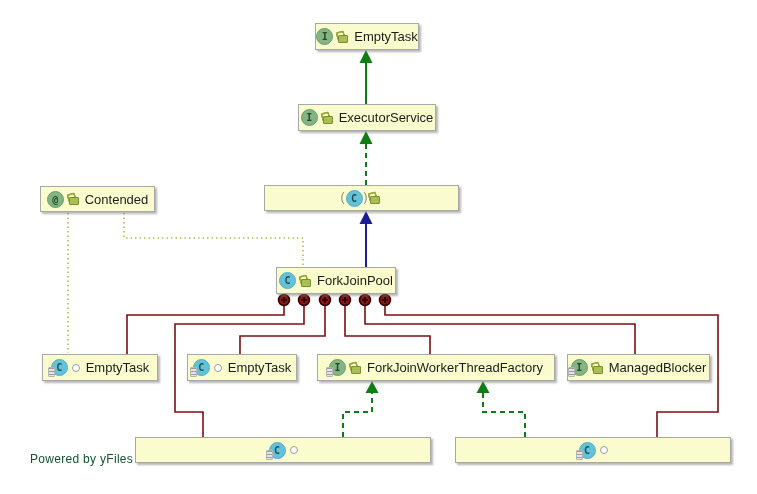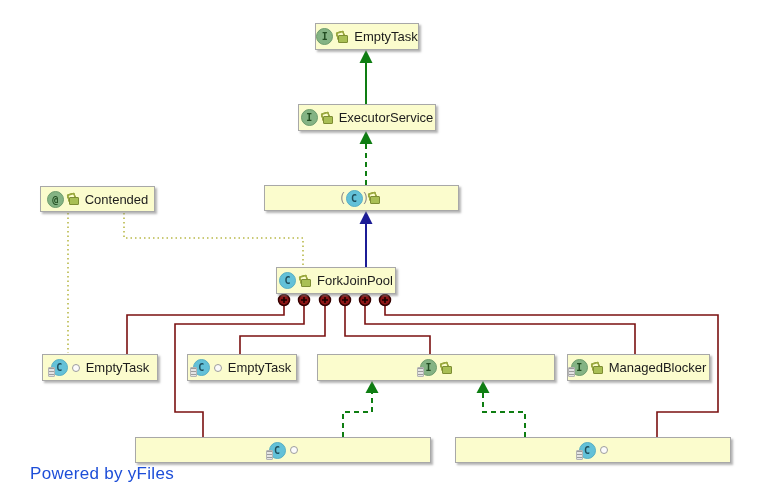--- a/index.html
+++ b/index.html
@@ -39,21 +39,21 @@
   }
   .lockicon::after{
     content:"";position:absolute;left:1px;bottom:0;width:8px;height:6px;
     background:#a9bf54;border:1px solid #7d8d33;border-radius:1px;
   }
   .pkgicon{
     width:6px;height:6px;border:1.5px solid #9d9d9d;border-radius:50%;
     background:#fbfbfb;flex:0 0 auto;
   }
   #footer{
-    position:absolute;left:30px;top:464px;font-size:17px;color:#1d4ed8;
+    position:absolute;left:30px;top:452px;font-size:12px;color:#14532d;
     letter-spacing:0.3px;
   }
 </style>
 </head>
 <body>
 
 <svg id="edges" viewBox="0 0 757 494" xmlns="http://www.w3.org/2000/svg">
 
   <g stroke="#b9b94a" stroke-width="1.6" fill="none" stroke-dasharray="1.5,3">
     <path d="M68,213 L68,353"></path>
@@ -169,20 +169,21 @@
   <span class="pkgicon"></span>
   <span class="label">EmptyTask</span>
 </div>
 
 <div class="node" style="left:317px;top:354px;width:238px;">
   <span class="cicon iface">
       <span>I</span>
       <span class="static-mark"></span>
     </span>
   <span class="lockicon"></span>
+  <span class="label">ForkJoinWorkerThreadFactory</span>
 </div>
 
 <div class="node" style="left:567px;top:354px;width:143px;">
   <span class="cicon iface">
       <span>I</span>
       <span class="static-mark"></span>
     </span>
   <span class="lockicon"></span>
   <span class="label">ManagedBlocker</span>
 </div>

